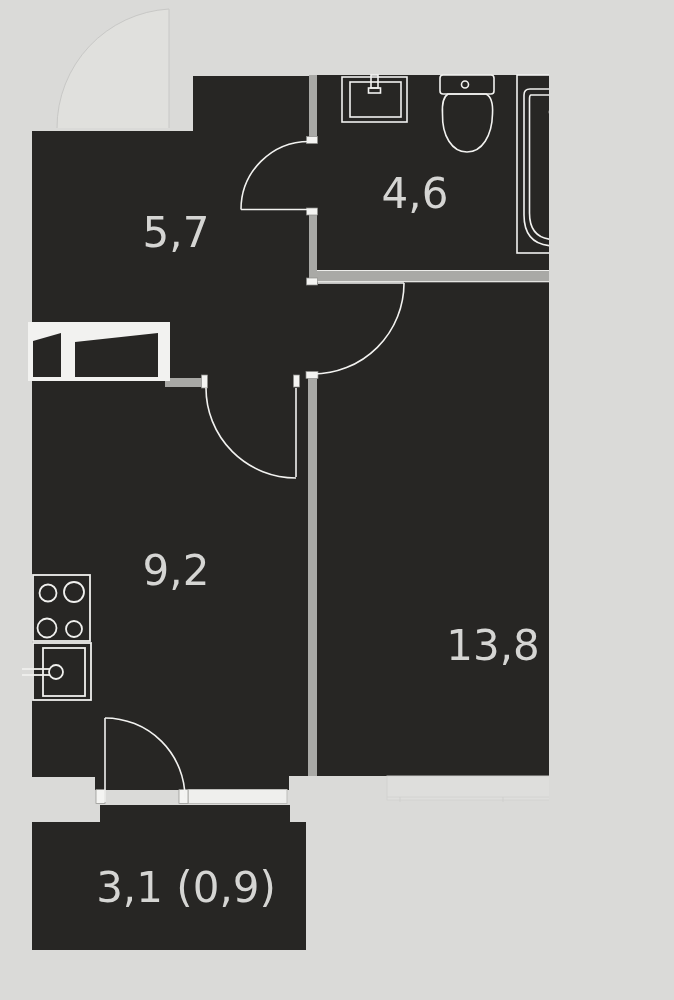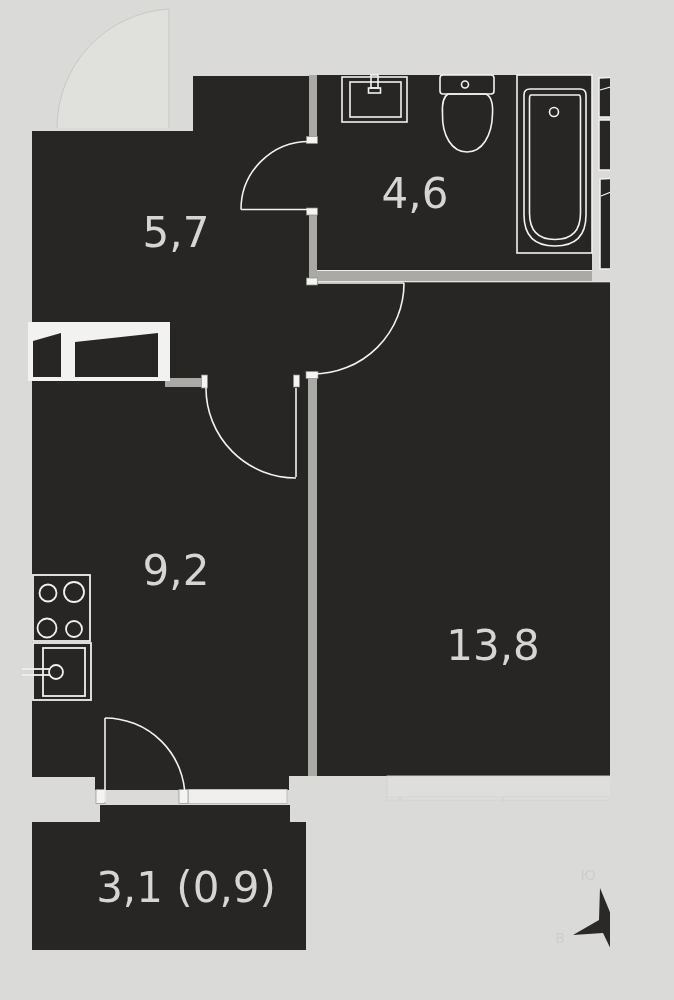--- a/index.html
+++ b/index.html
@@ -1,16 +1,16 @@
 <!DOCTYPE html>
 <html><head>
 <meta charset="utf-8">
 <style>
   html,body{margin:0;padding:0;background:#dadad8;}
-  .stage{position:relative;width:610px;height:1000px;background:#84cc16;overflow:hidden;
+  .stage{position:relative;width:549px;height:1000px;background:#84cc16;overflow:hidden;
          font-family:"DejaVu Sans", sans-serif;}
   svg{display:block}
   text.room-label{fill:#d5d5d3;font-size:42px;font-family:"DejaVu Sans",sans-serif;text-anchor:middle;}
   text.compass-letter{fill:#c9c9c7;font-size:14px;font-family:"DejaVu Sans",sans-serif;text-anchor:middle;opacity:.7;}
   .dark{fill:#272624;}
   .wall{fill:#a9a9a6;}
   .wline{stroke:#f2f2f0;stroke-width:1.6;fill:none;}
   .wline2{stroke:#f0f0ee;stroke-width:1.8;fill:none;}
   .cap{fill:#f4f4f2;stroke:#8d8d8a;stroke-width:.7;}
   .shaft{fill:#272624;stroke:#f2f2f0;stroke-width:1.5;}

